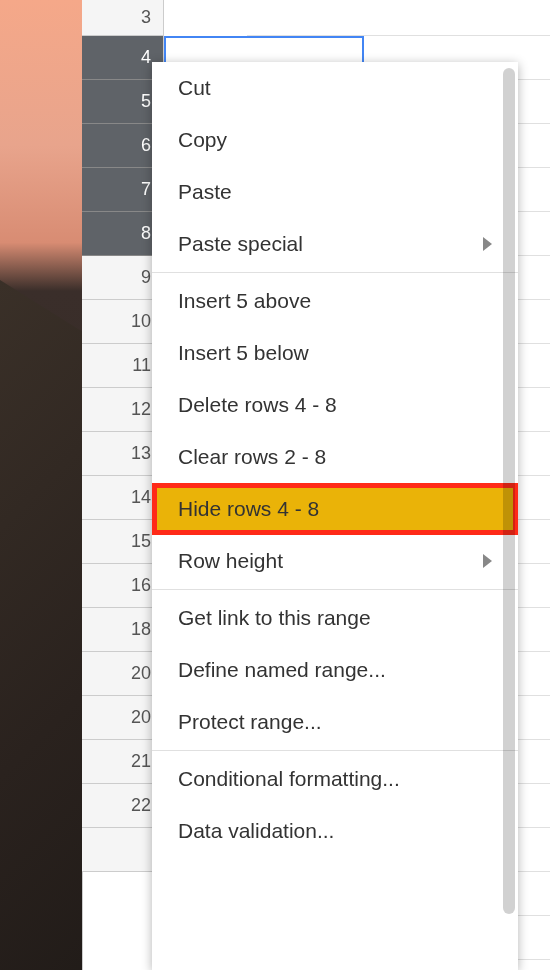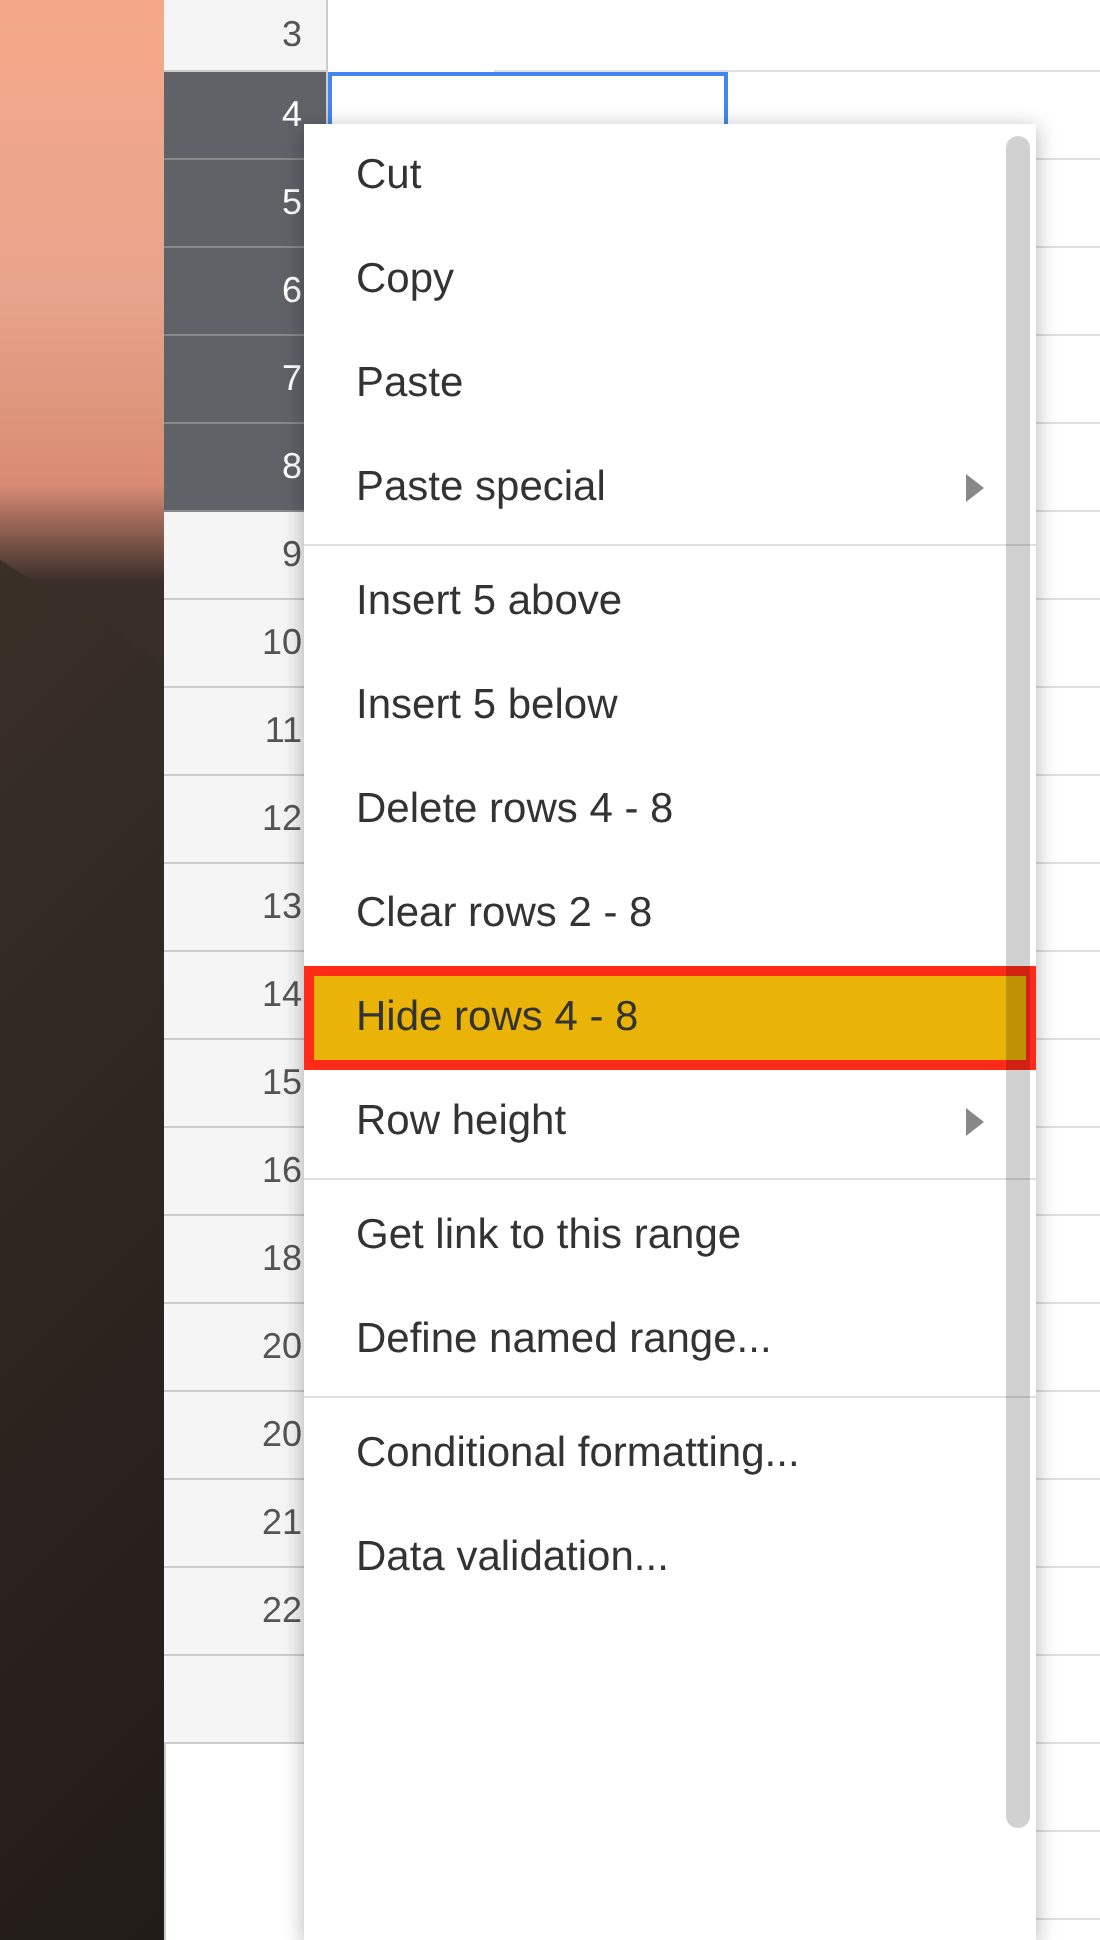--- a/index.html
+++ b/index.html
@@ -240,20 +240,21 @@
     <div class="menu-item">Delete rows 4 - 8</div>
     <div class="menu-item">Clear rows 2 - 8</div>
     <div class="menu-item highlighted">Hide rows 4 - 8</div>
     <div class="menu-item">
       <span>Row height</span>
       <span class="submenu-arrow"></span>
     </div>
     <div class="menu-divider"></div>
     <div class="menu-item">Get link to this range</div>
     <div class="menu-item">Define named range...</div>
+    <div class="menu-item">Protect range...</div>
     <div class="menu-divider"></div>
     <div class="menu-item">Conditional formatting...</div>
     <div class="menu-item">Data validation...</div>
   </div>
   <div class="scrollbar-track">
     <div class="scrollbar-thumb"></div>
   </div>
 </div>
 
 </body></html>

